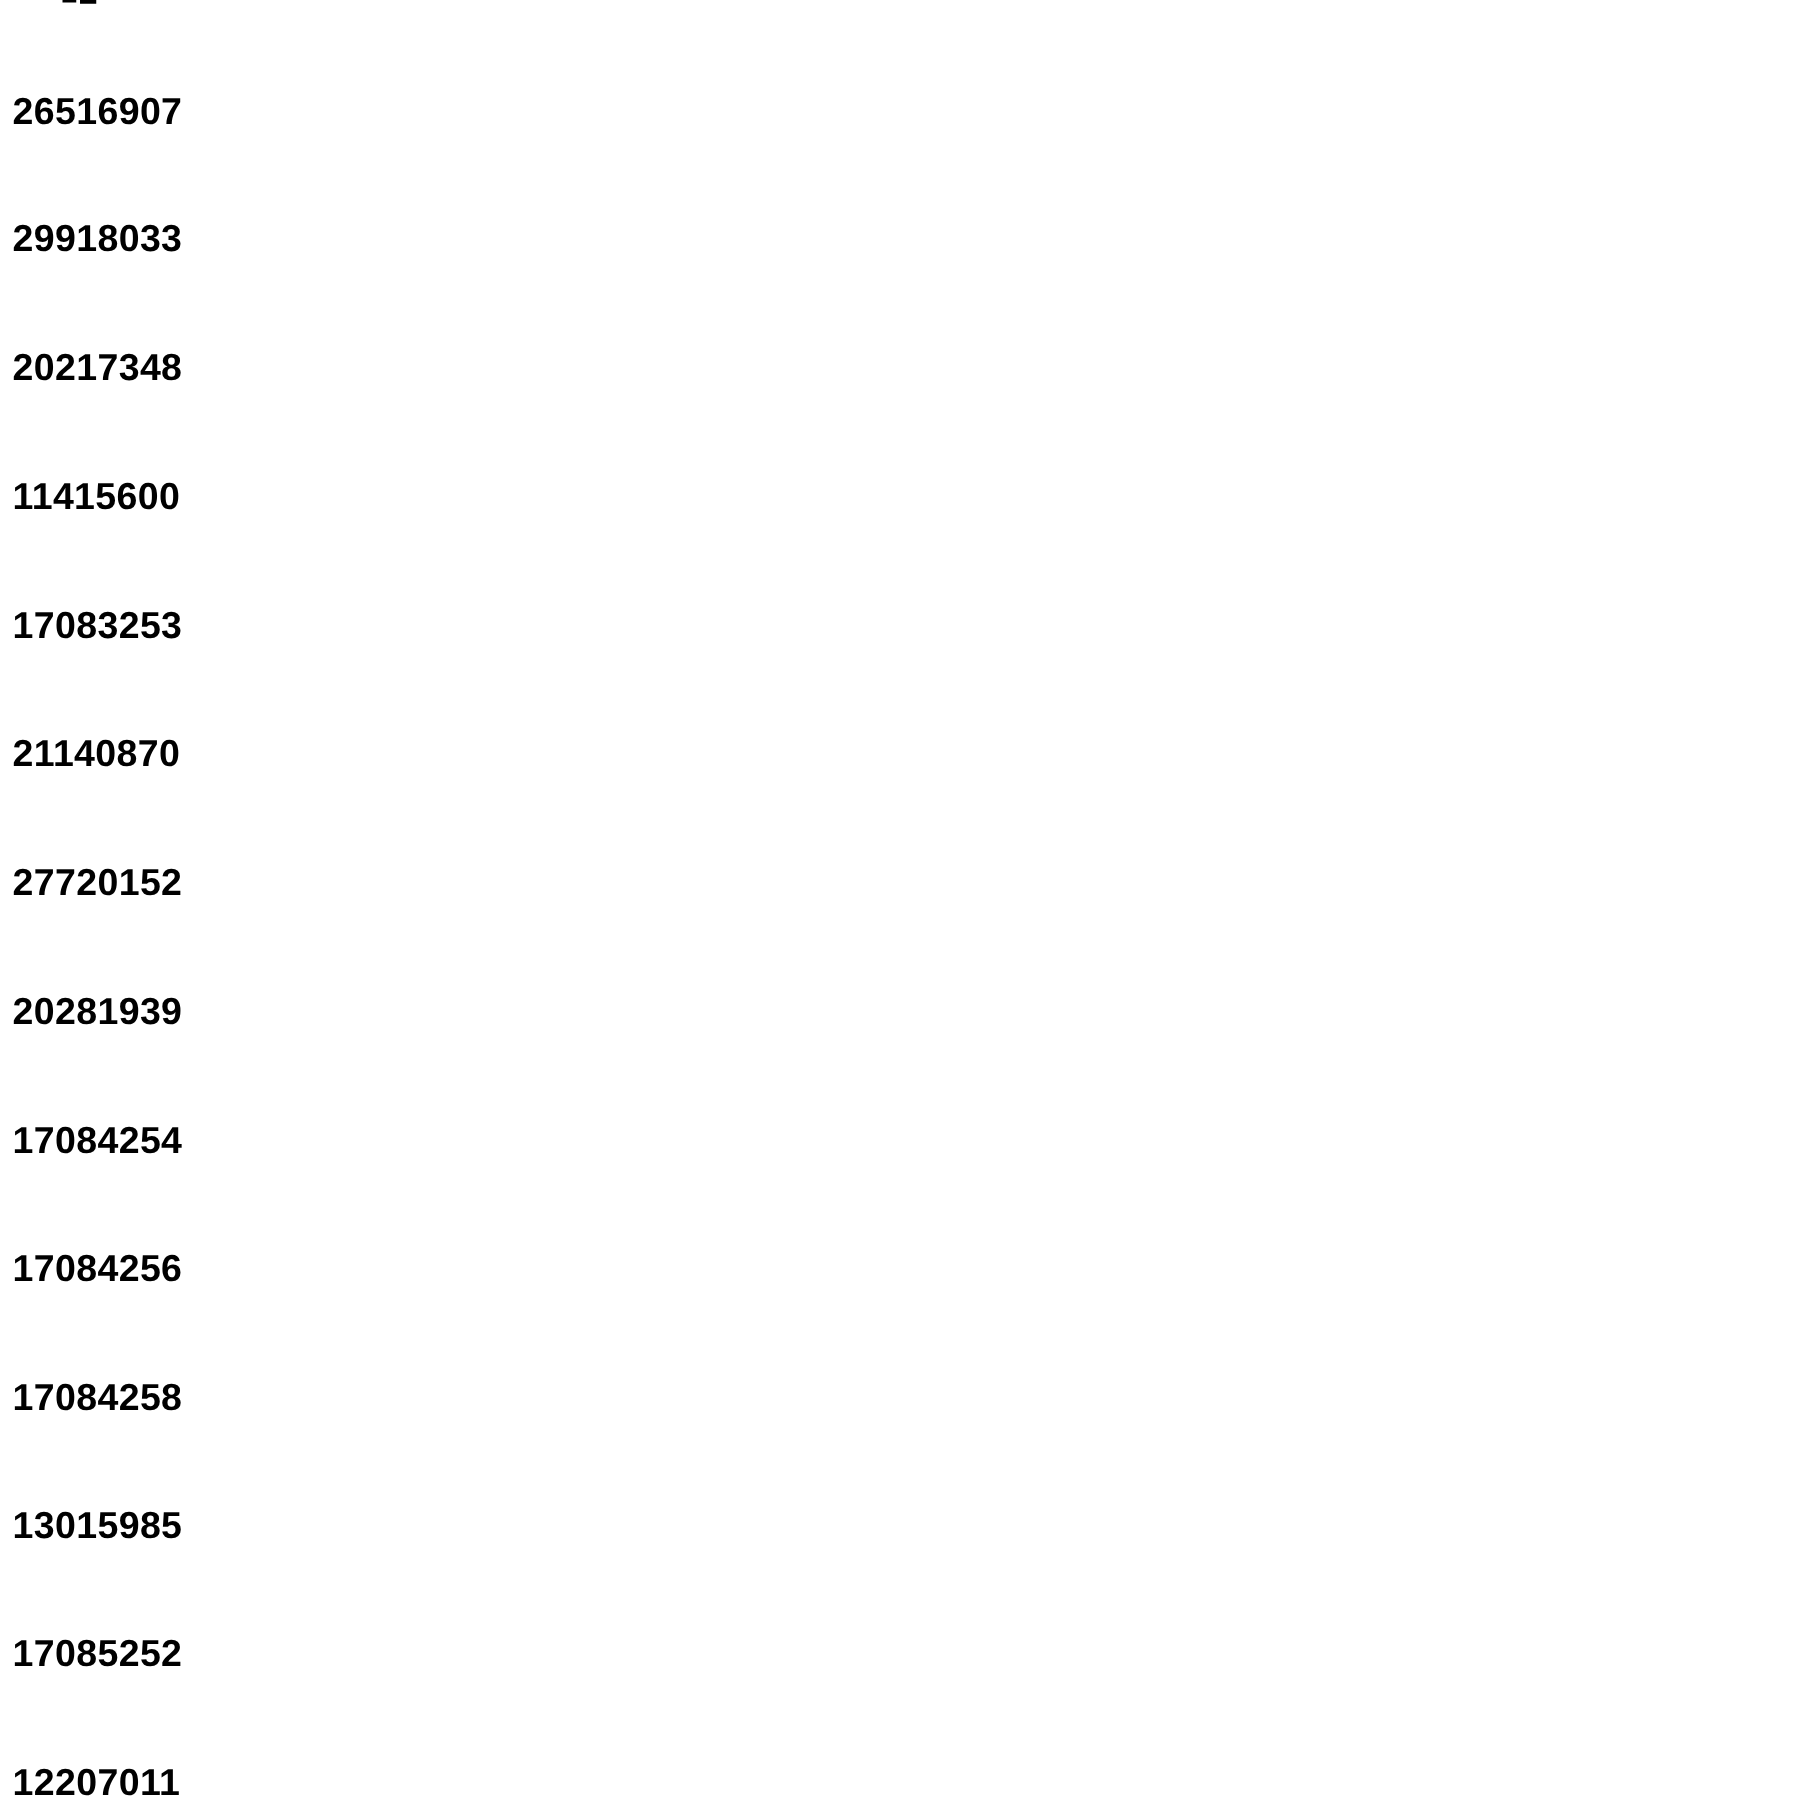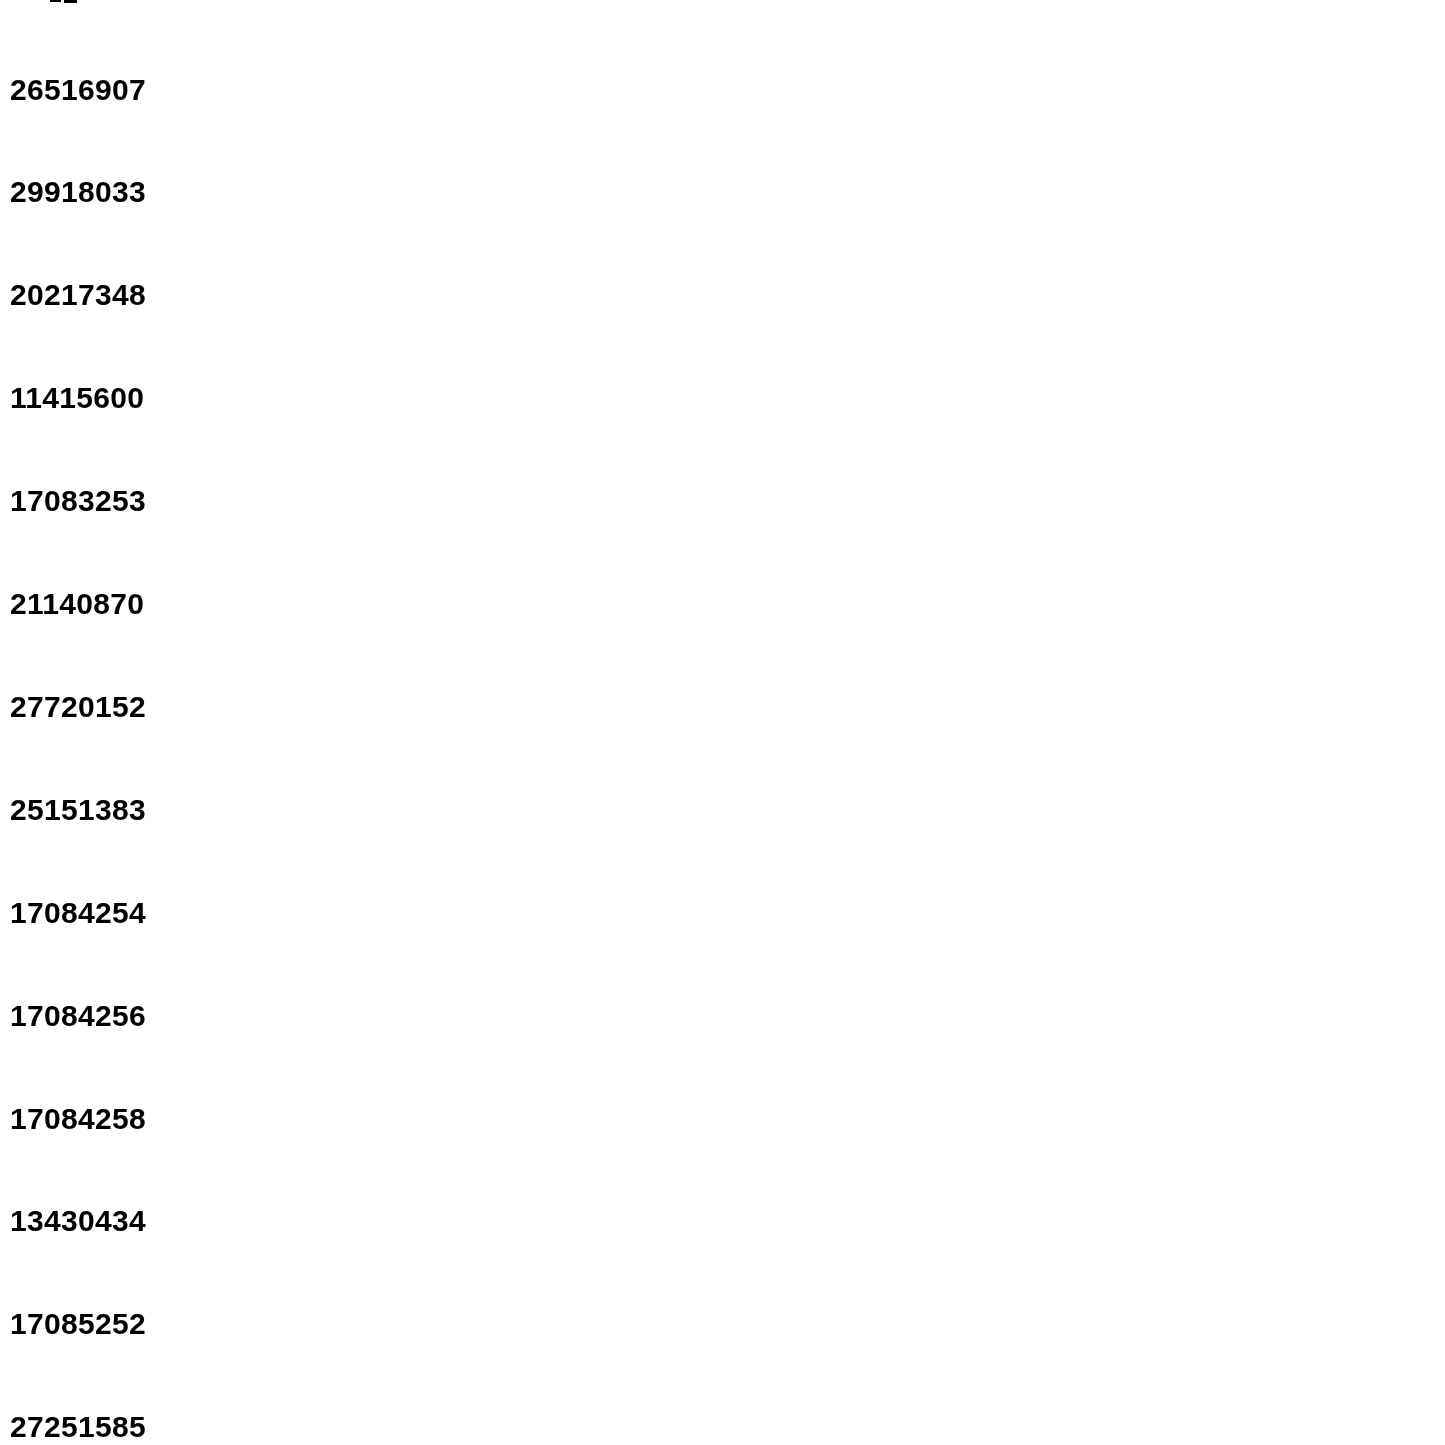--- a/index.html
+++ b/index.html
@@ -43,27 +43,27 @@
 <div class="artifact" id="artifact-2"></div>
 
 <main class="doc">
   <div class="line">26516907</div>
   <div class="line">29918033</div>
   <div class="line">20217348</div>
   <div class="line">11415600</div>
   <div class="line">17083253</div>
   <div class="line">21140870</div>
   <div class="line">27720152</div>
-  <div class="line">25151383</div>
+  <div class="line">20281939</div>
   <div class="line">17084254</div>
   <div class="line">17084256</div>
   <div class="line">17084258</div>
-  <div class="line">13430434</div>
+  <div class="line">13015985</div>
   <div class="line">17085252</div>
-  <div class="line">27251585</div>
+  <div class="line">12207011</div>
   
   
   
   
   
   
   
   
   
 

